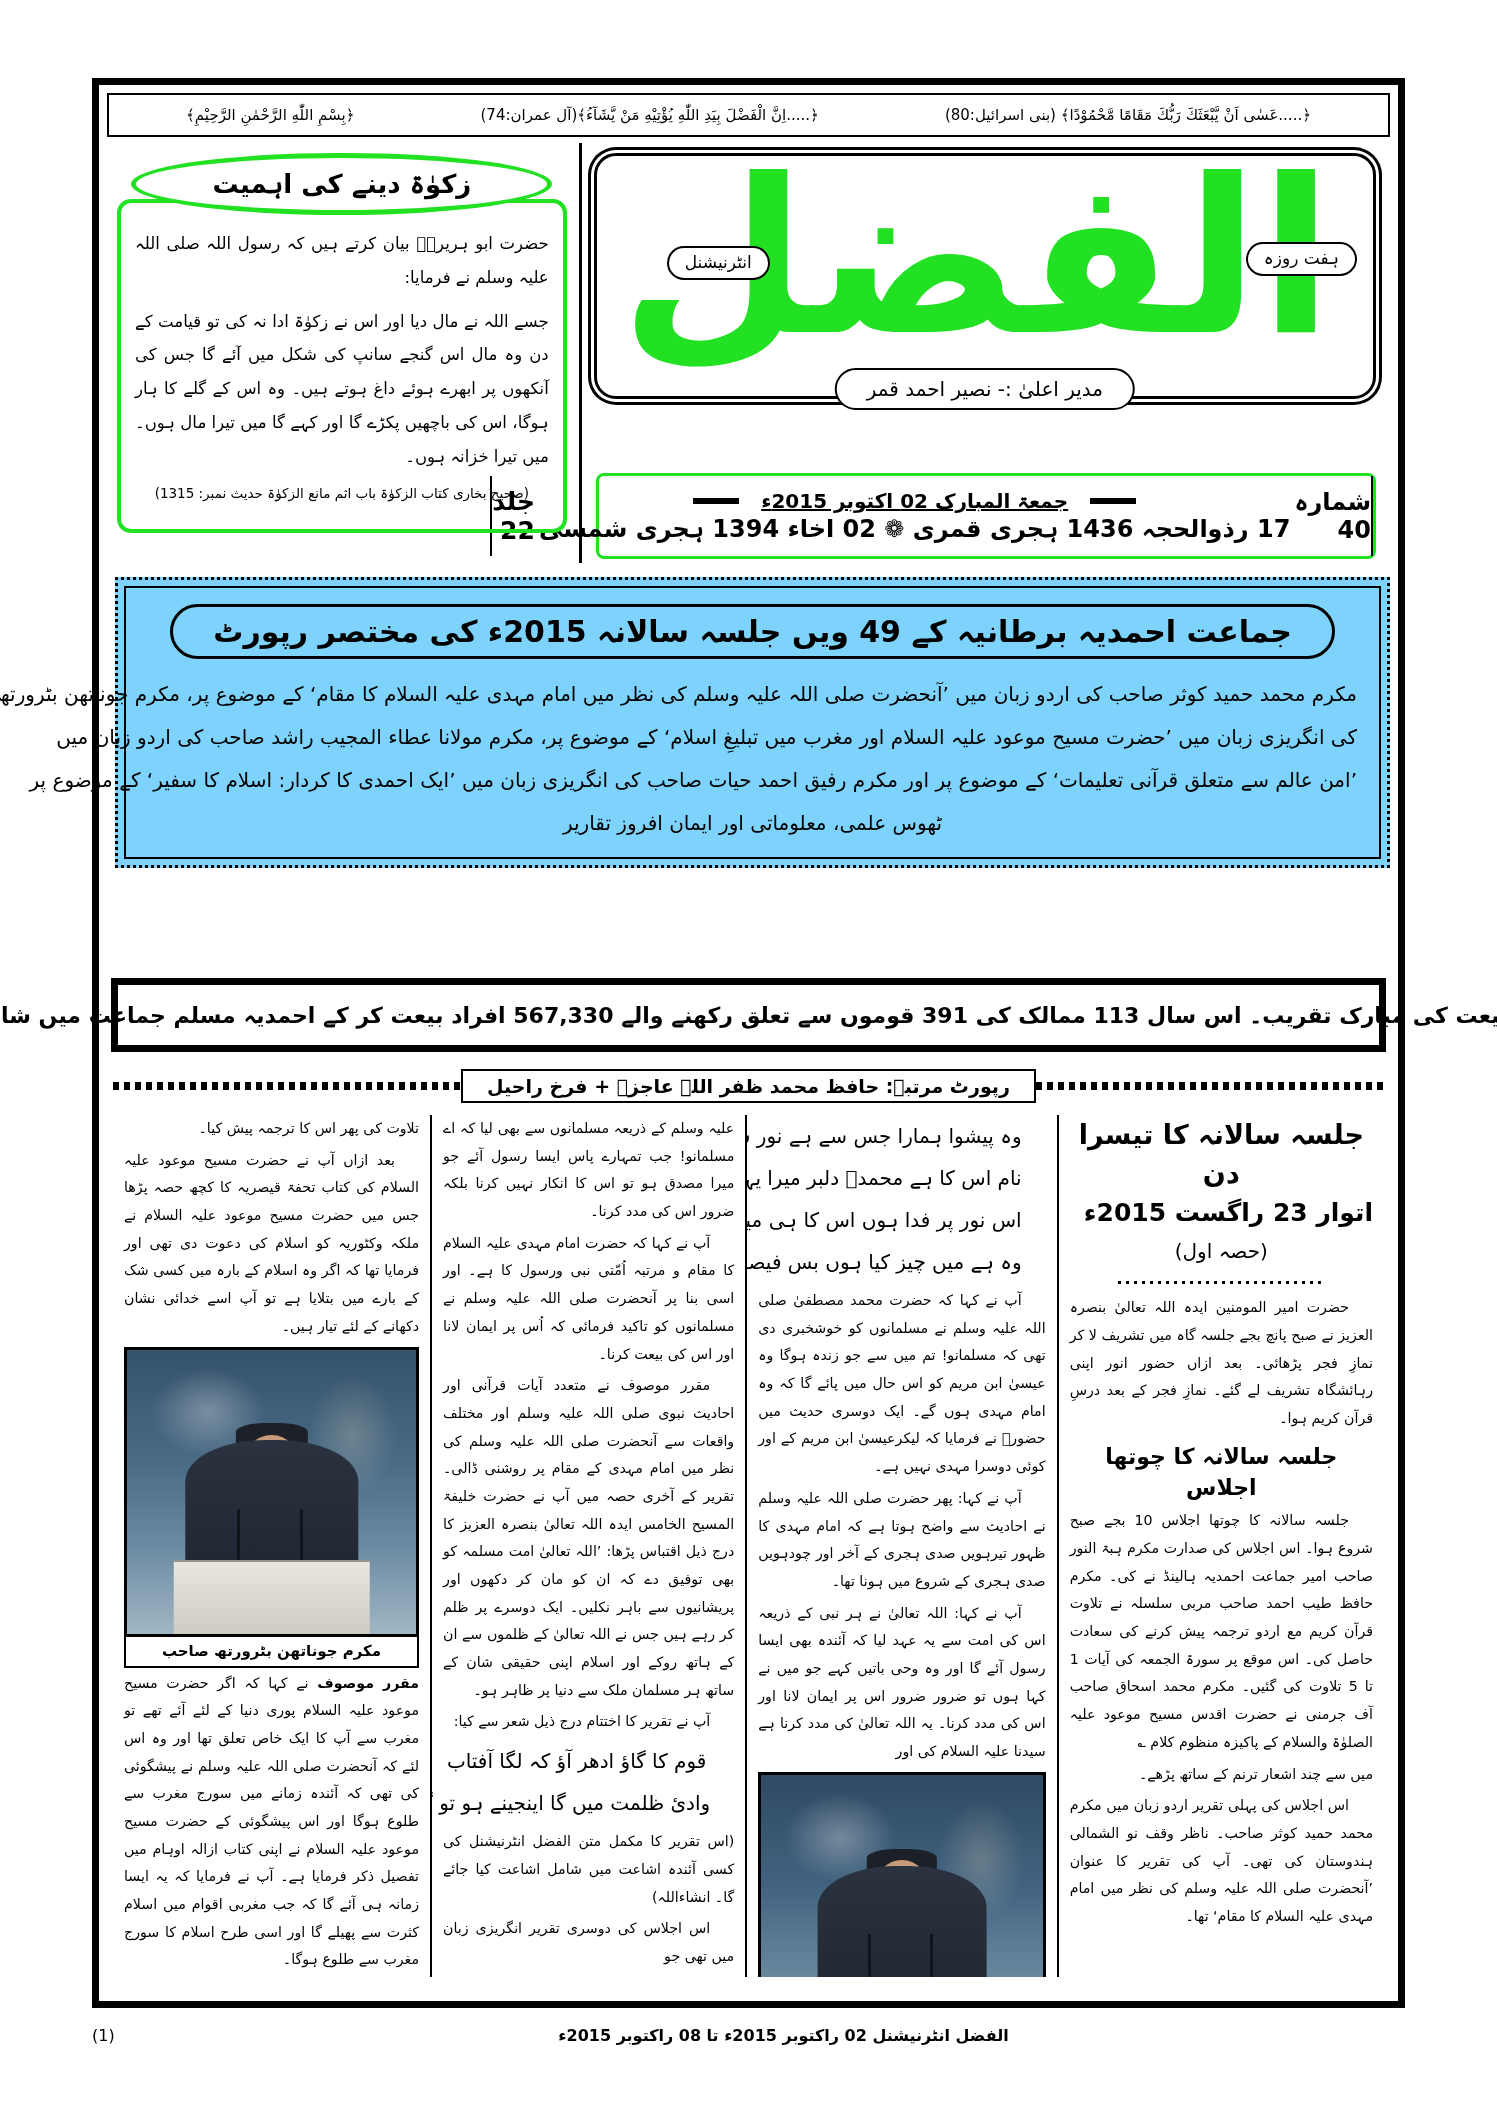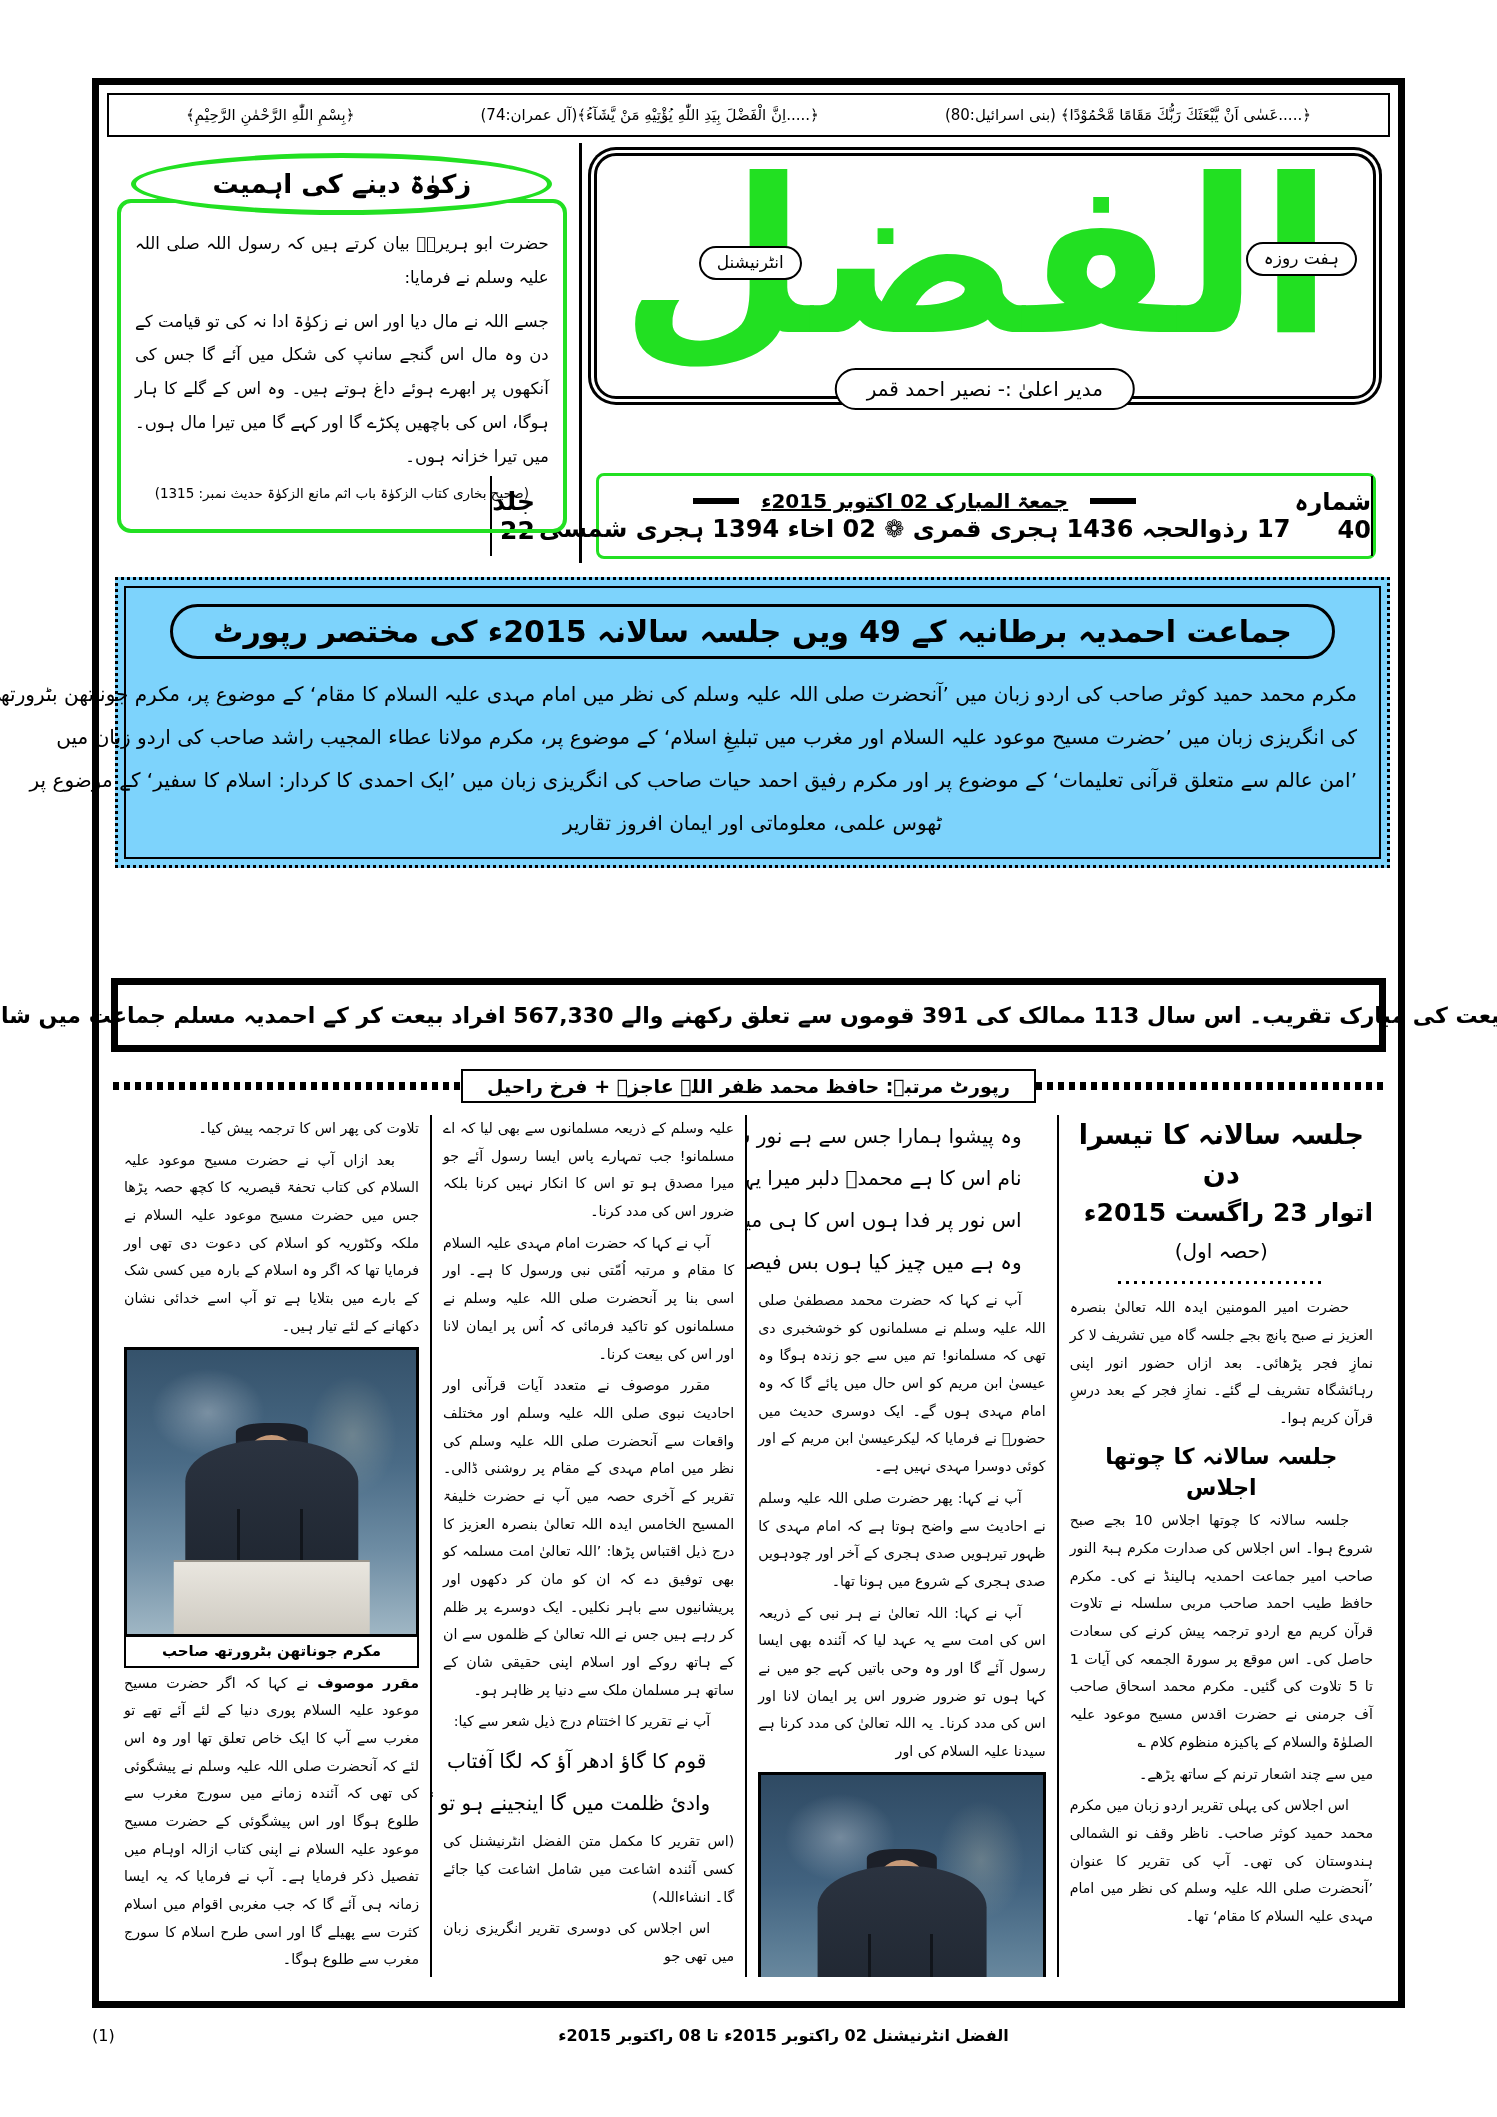--- a/index.html
+++ b/index.html
@@ -87,21 +87,21 @@
     position: absolute;
     border: 2px solid #000;
     border-radius: 999px;
     background: #fff;
     padding: 3px 16px;
     font-size: 17px;
     white-space: nowrap;
     line-height: 1.4;
   }
   .pill-weekly { right: 16px; top: 86px; }
-  .pill-intl   { left: 102px;  top: 90px; }
+  .pill-intl   { left: 70px;  top: 90px; }
   .pill-editor {
     left: 50%; transform: translateX(-50%);
     bottom: -14px;
     font-size: 20px;
     padding: 5px 30px;
     border-width: 2px;
     z-index: 5;
   }
 
   

